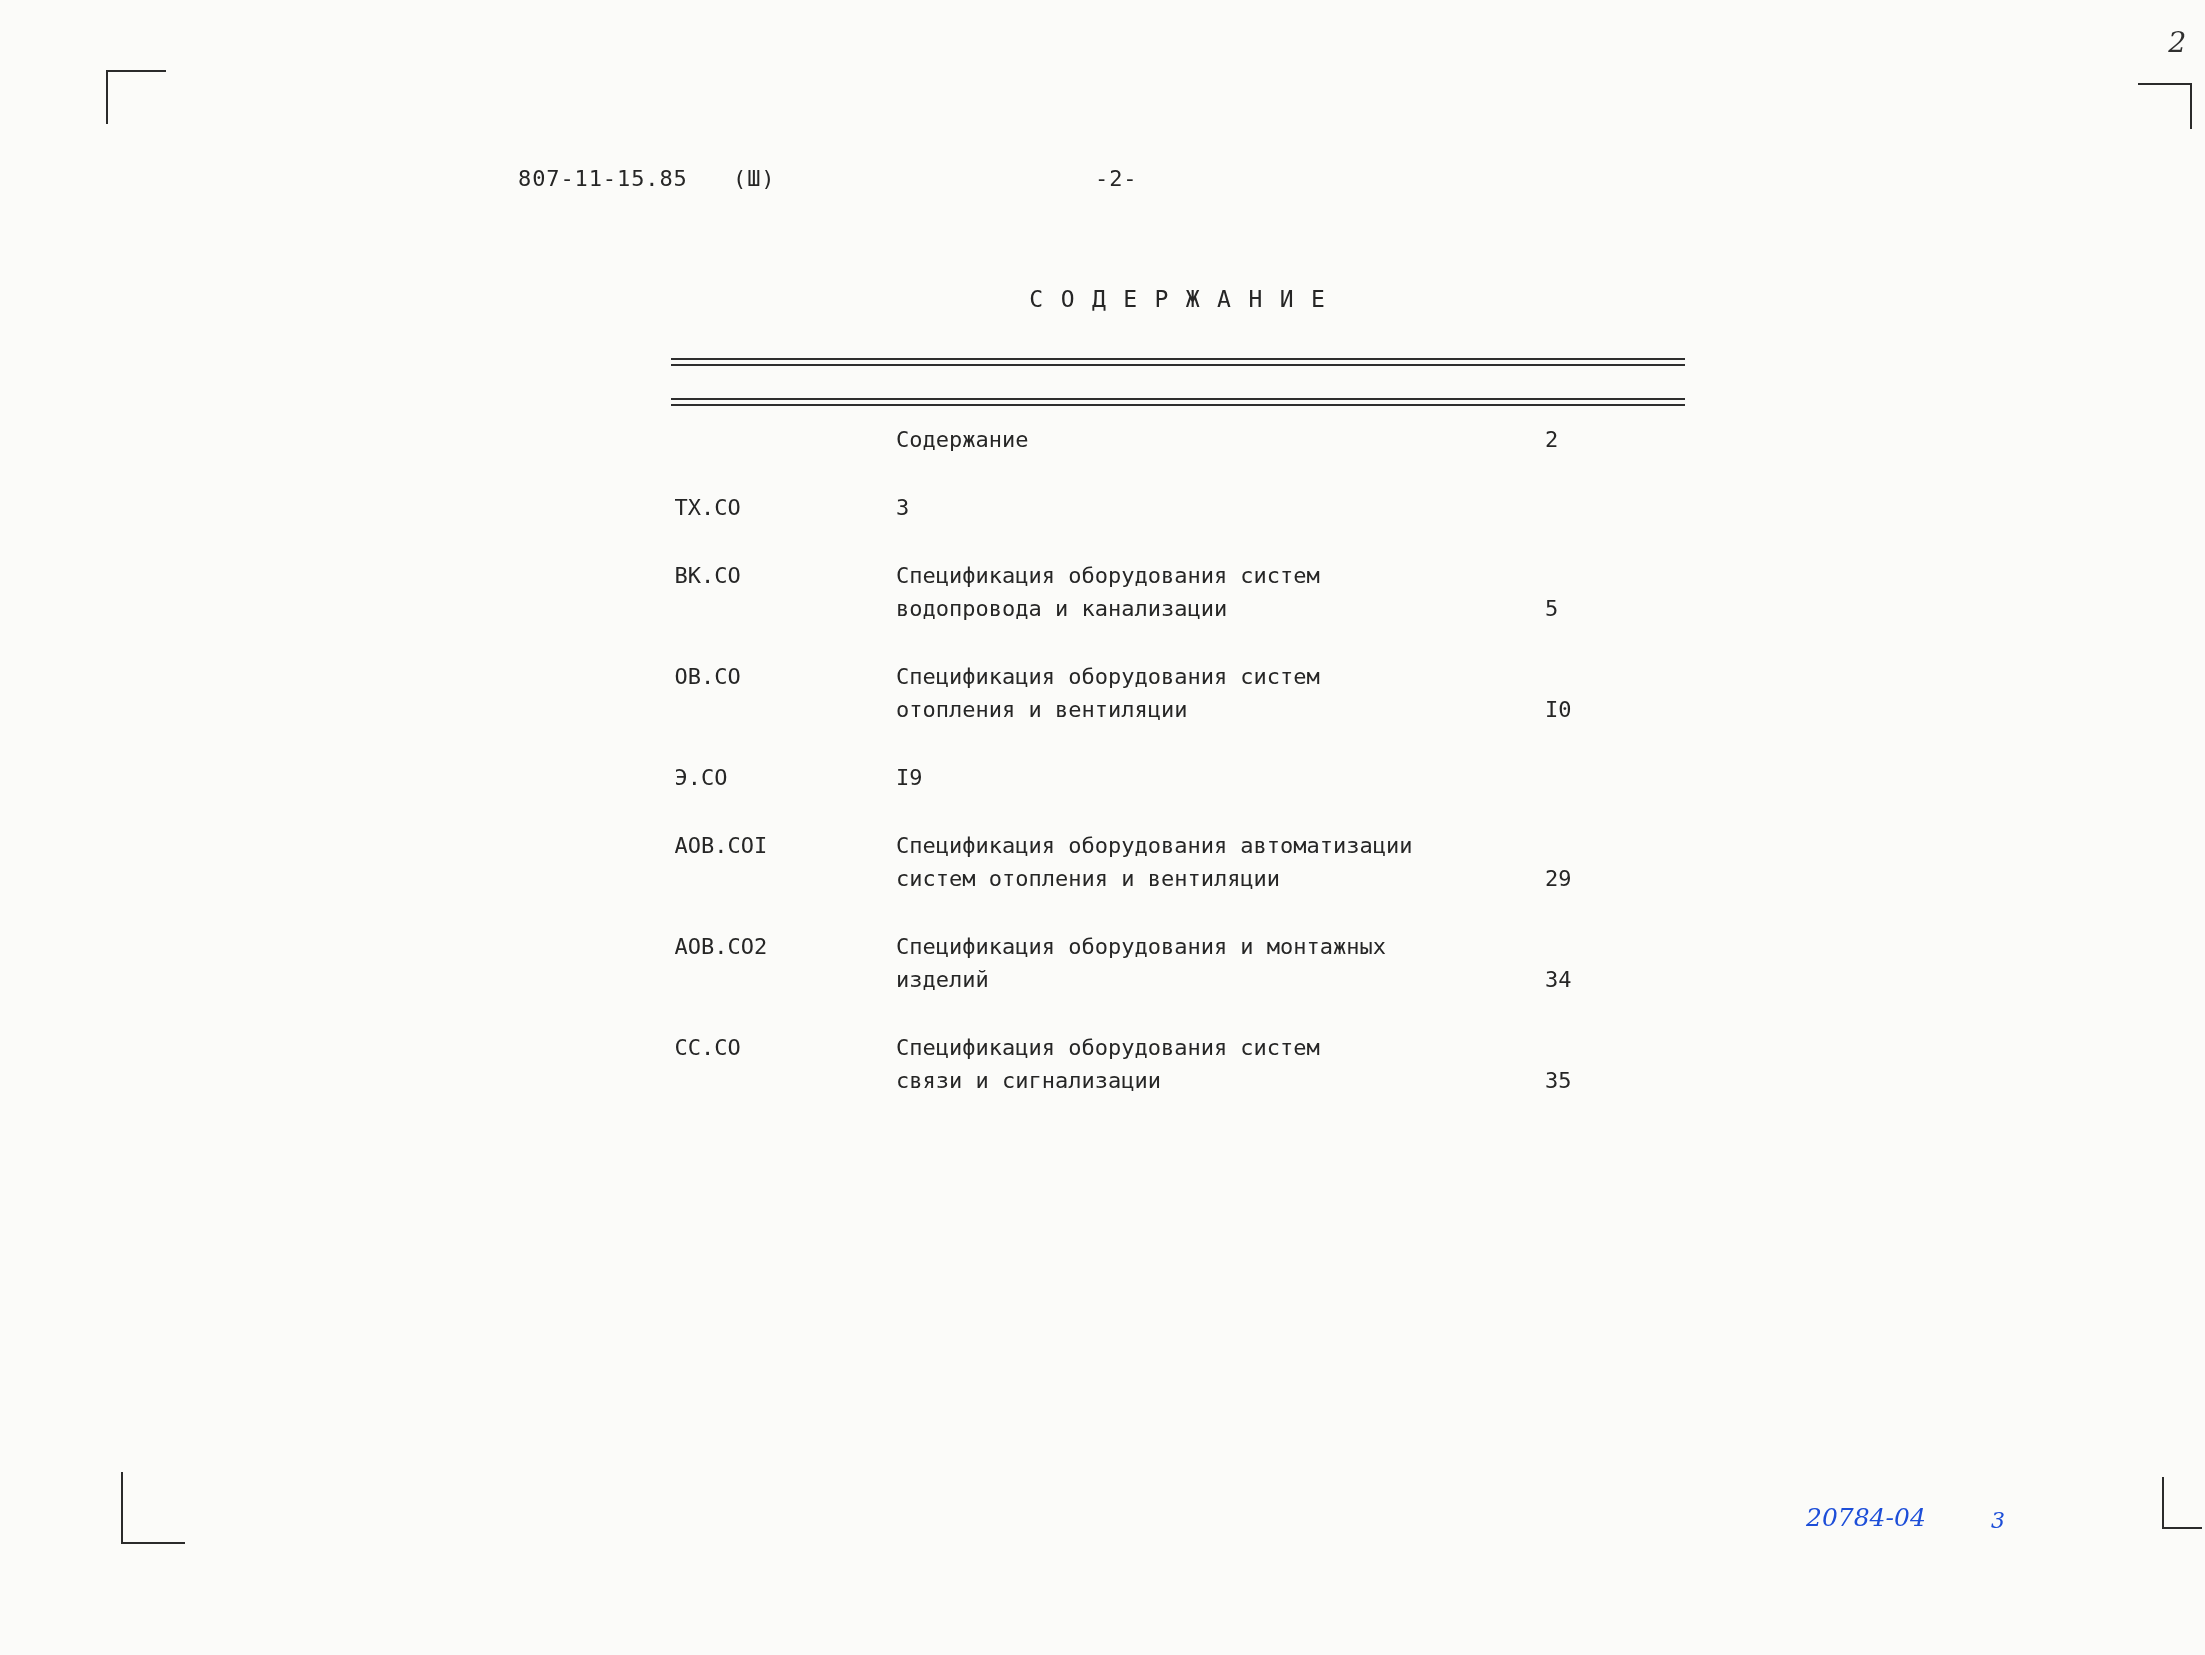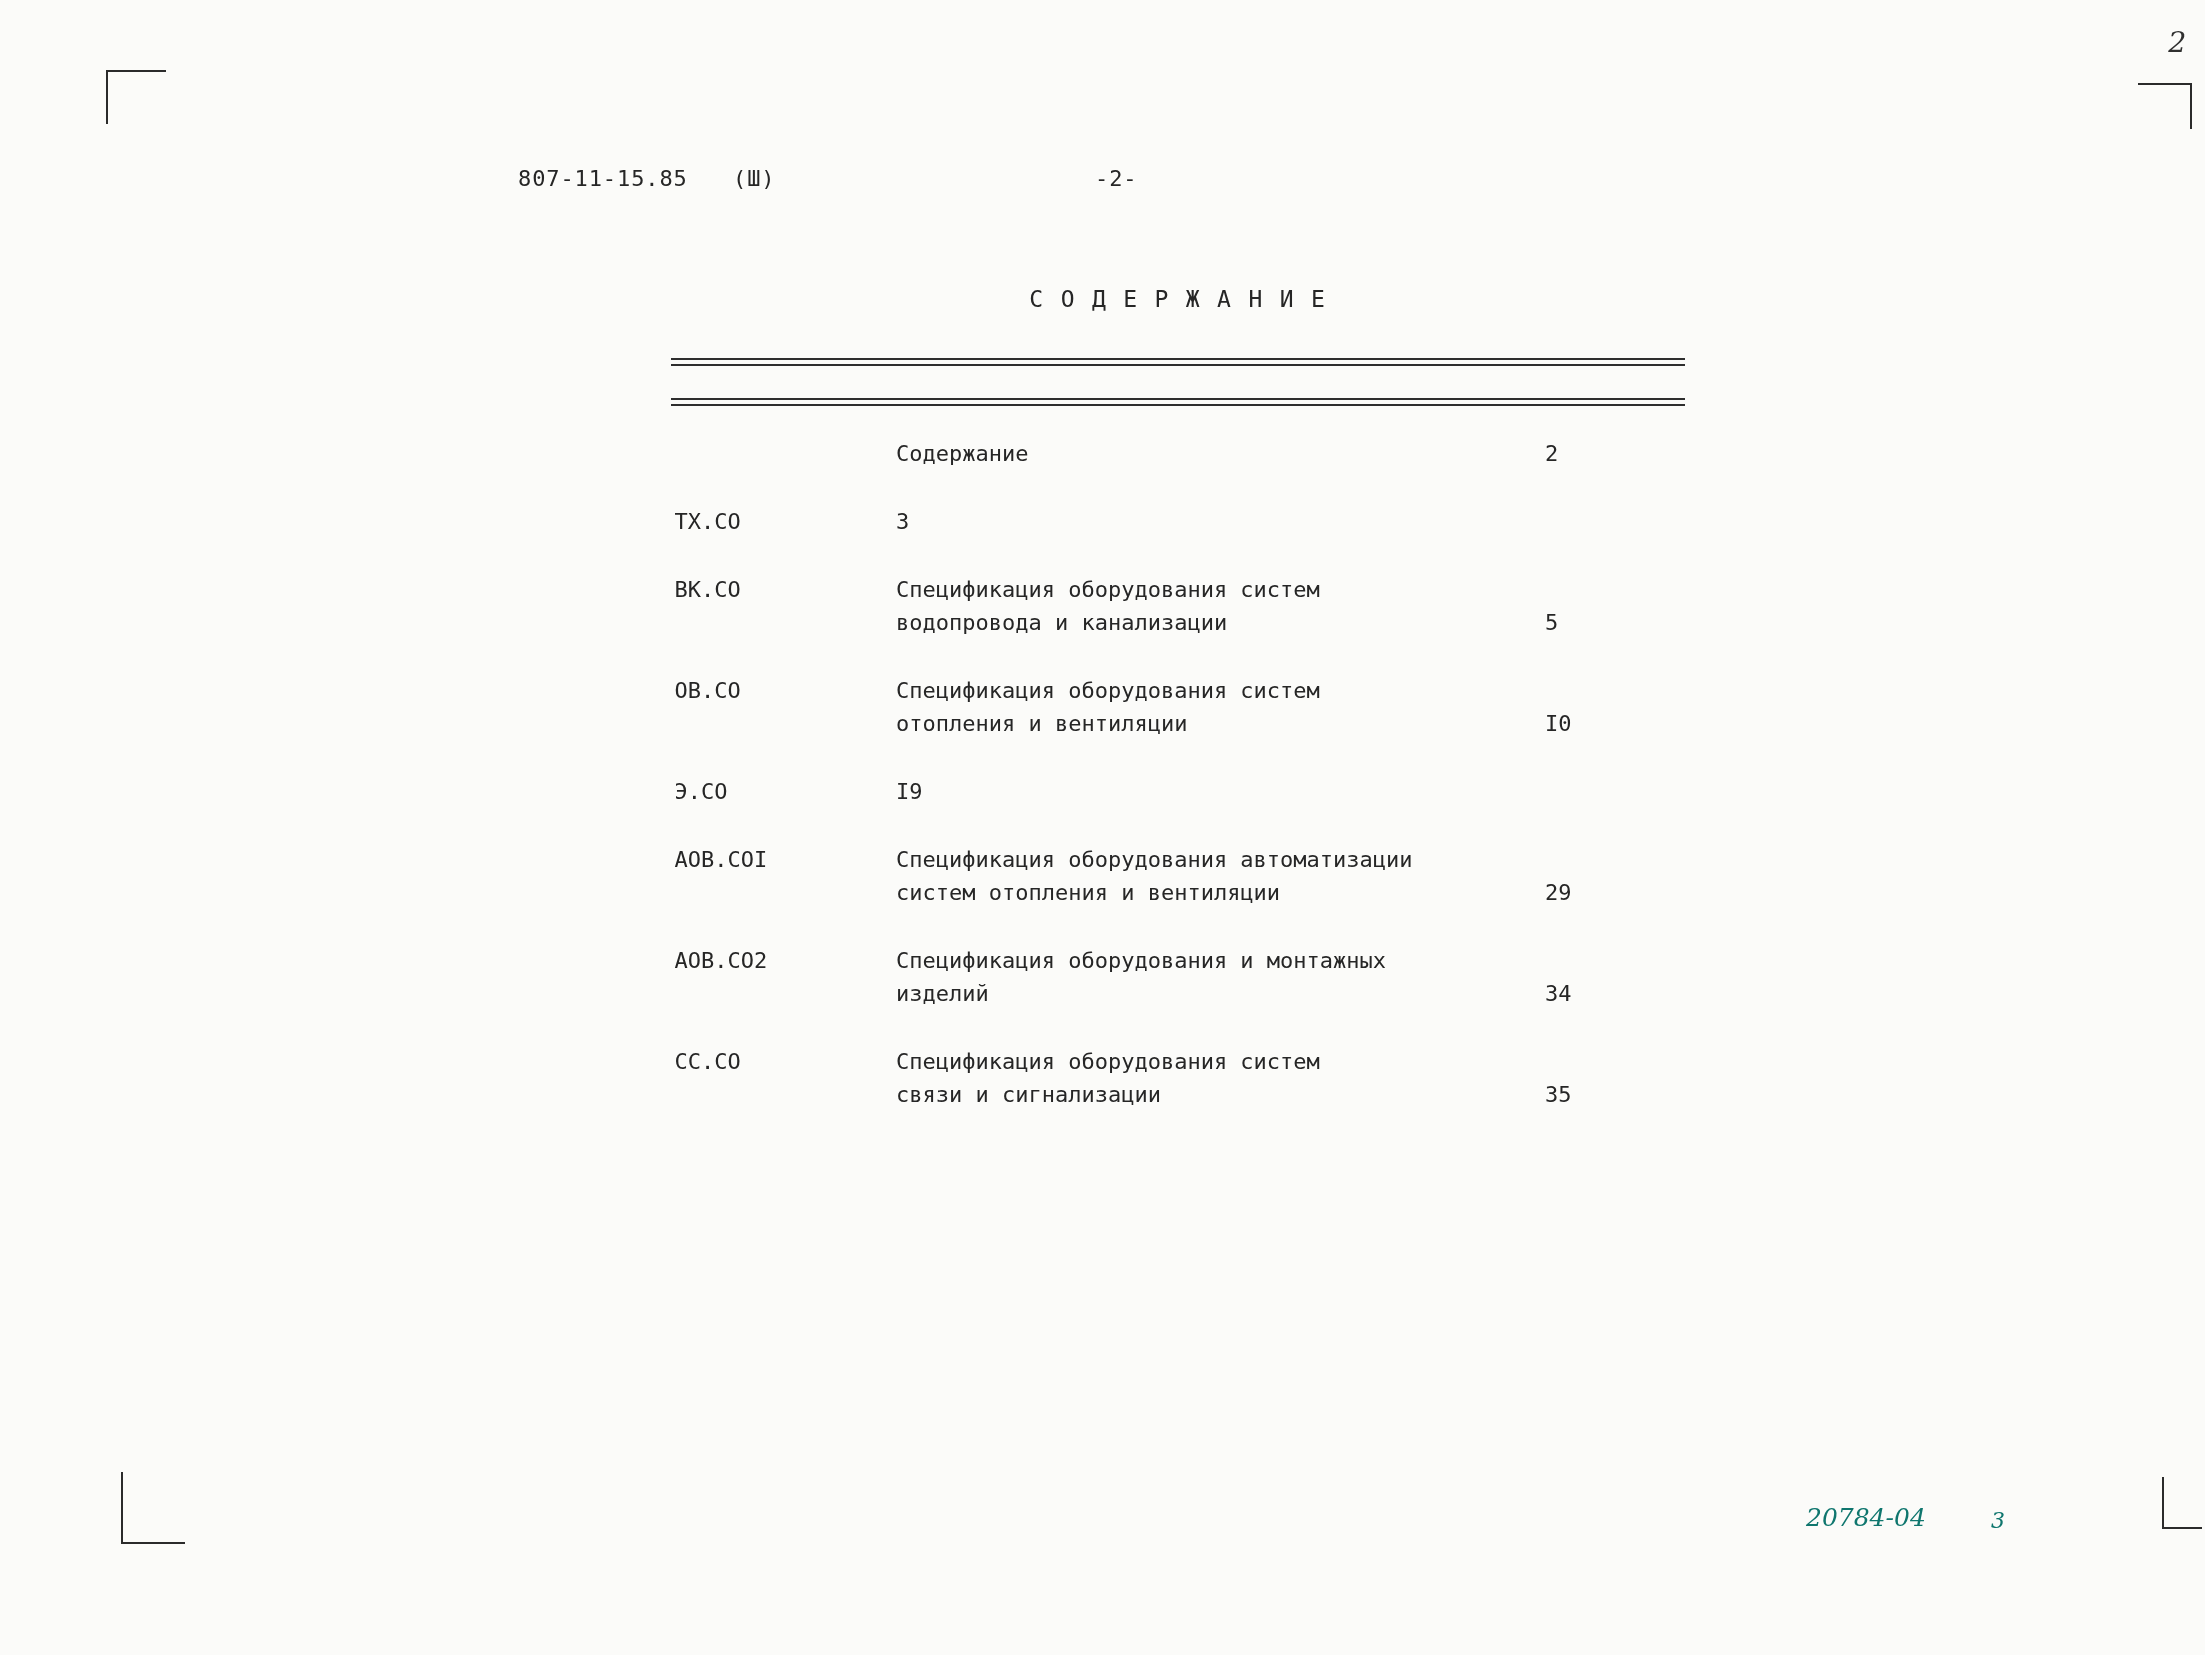--- a/index.html
+++ b/index.html
@@ -97,21 +97,21 @@
   .toc-header {
     display: grid;
     grid-template-columns: 225px 649px 1fr;
     margin-top: 22px;
     line-height: 33px;
   }
   .toc-header .h-designation { padding-left: 3.6px; }
   .toc-header .h-name        { padding-left: 136px; }
   .rule-under-header { margin-top: 32px; }
 
-  .toc-rows { margin-top: 31px; }
+  .toc-rows { margin-top: 17px; }
   .toc-row {
     display: grid;
     grid-template-columns: 225px 649px 1fr;
     line-height: 33px;
     margin-bottom: 35px;
   }
   .toc-row .designation {
     align-self: start;
     padding-left: 3.6px;
     white-space: nowrap;
@@ -120,21 +120,21 @@
   .toc-row .pageno {
     align-self: end;
     white-space: nowrap;
   }
 
   
   .hand {
     position: absolute;
     font-family: "DejaVu Serif", serif;
     font-style: italic;
-    color: #0f766e;
+    color: #1d4ed8;
     white-space: nowrap;
   }
   .footer-stamp { left: 1806px; top: 1503px; font-size: 25px; }
   .footer-page  { left: 1991px; top: 1508px; font-size: 22px; }
 </style>
 </head>
 <body>
 
 <div class="page">
 

